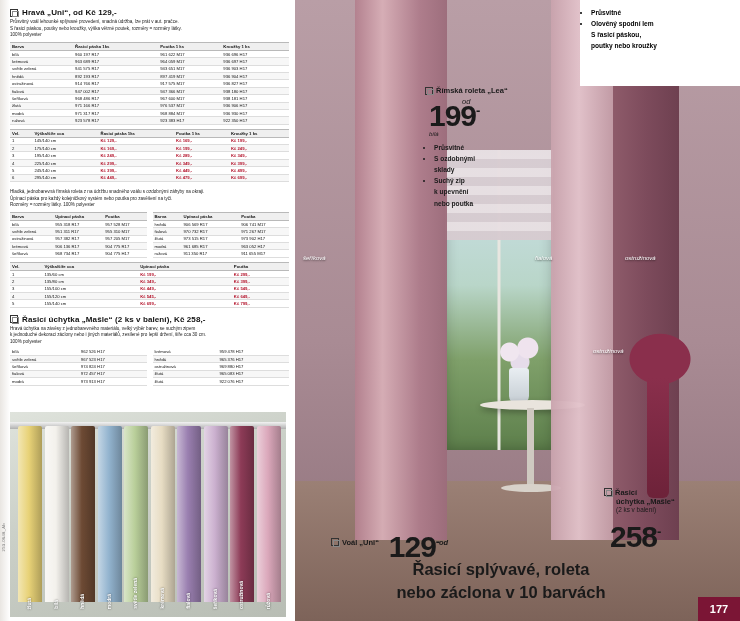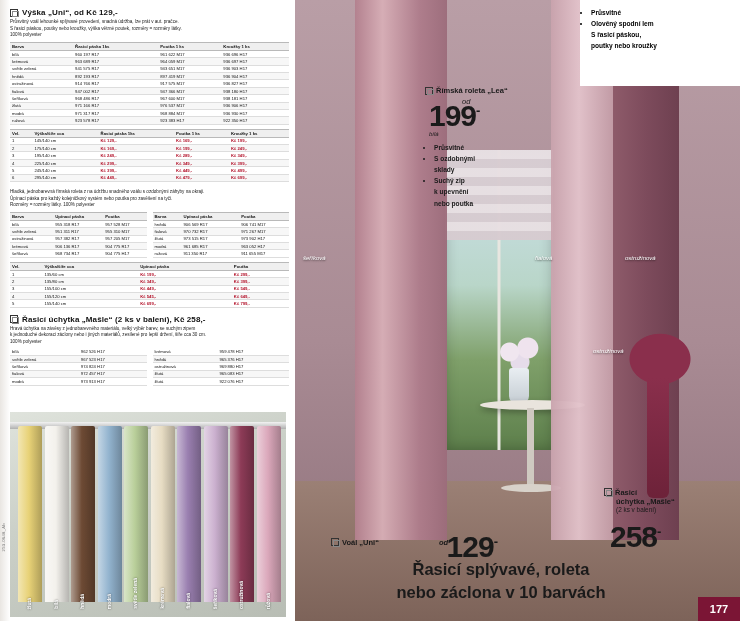--- a/index.html
+++ b/index.html
@@ -106,21 +106,21 @@
 
 <div class="page">
 
   <div class="left">
     <div class="spine"></div>
     <div class="sidecode">253-0648_Ab</div>
 
     <div class="block">
       <div class="blk-head">
         <span class="sq"></span>
-        <span class="blk-title">Výška „Uni“, od Kč 129,-</span>
+        <span class="blk-title">Hravá „Uni“, od Kč 129,-</span>
       </div>
       <div class="blk-desc" style="white-space:pre-line;">Průsvitný voál lehounké splývavé provedení, snadná údržba, lze prát v aut. pračce.
 S řasicí páskou, poutky nebo kroužky, výška větrné poutek, rozměry = rozměry látky.
 100% polyester</div>
       <table class="pt">
         <thead>
             <tr>
           <th>Barva</th>
           <th>Řasicí páska 1ks</th>
           <th>Poutka 1 ks</th>
@@ -512,21 +512,21 @@
     <div class="swlabel" style="left:240px; top:255px;">fialová</div>
     <div class="swlabel" style="left:330px; top:255px;">ostružinová</div>
     <div class="swlabel" style="left:298px; top:348px;">ostružinová</div>
 
     <div class="callout" style="left:36px; bottom:60px; width:200px;">
       <div class="cl-title">
         <span class="sq"></span>
         <span>Voál „Uni“</span>
         <span class="od" style="margin-left:34px;">od</span>
       </div>
-      <div class="bigprice" style="text-align:right; margin-top:-14px; margin-right:34px;">
+      <div class="bigprice" style="text-align:center; margin-top:-14px; margin-right:34px;">
         <span>129</span><sup>-</sup>
       </div>
     </div>
 
     <div class="callout" style="right:16px; bottom:70px; width:120px; text-align:left;">
       <div class="cl-title">
         <span class="sq"></span>
         <span>Řasicí</span>
       </div>
       <div style="font-size:7.5px; font-weight:bold; margin-left:12px;">úchytka „Mašle“</div>

